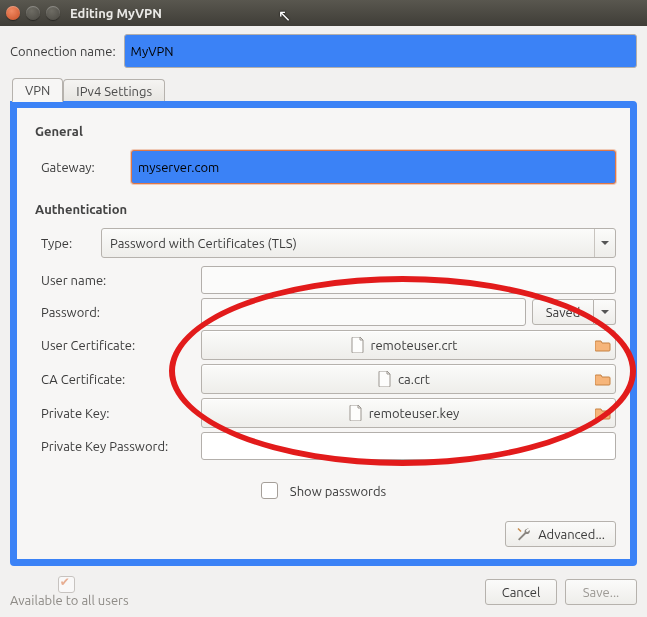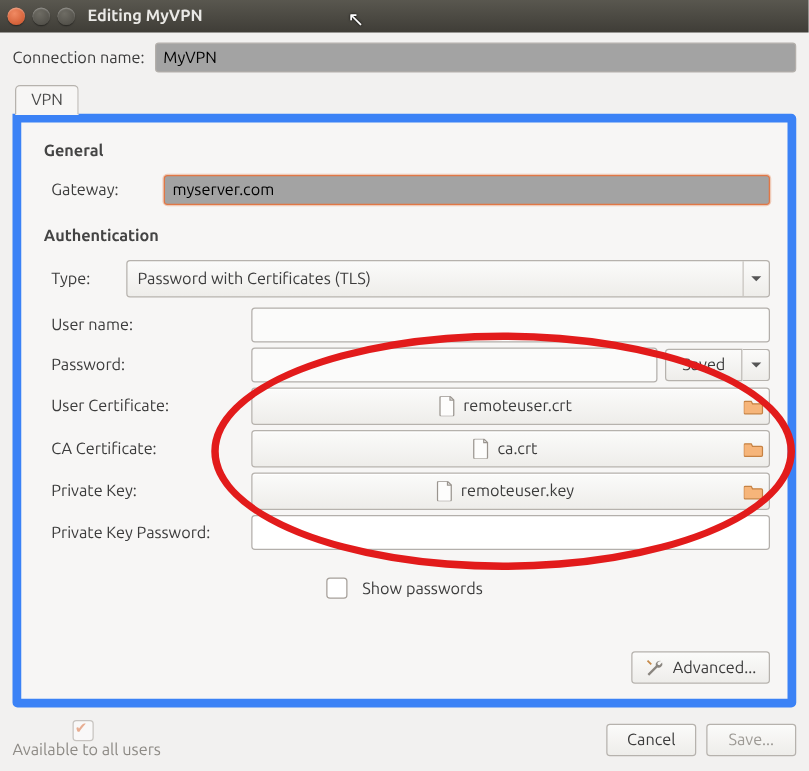--- a/index.html
+++ b/index.html
@@ -8,21 +8,21 @@
   .titlebar{height:26px;background:linear-gradient(#59574f,#3f3d37);display:flex;align-items:center;padding:0 6px;gap:6px;}
   .wbtn{width:14px;height:14px;border-radius:50%;display:inline-block;box-shadow:inset 0 1px 1px rgba(255,255,255,.3),0 1px 1px rgba(0,0,0,.4);}
   .wbtn.close{background:radial-gradient(circle at 40% 35%,#f08a63,#c84f26);}
   .wbtn.other{background:radial-gradient(circle at 40% 35%,#6e6c64,#4a4842);}
   .titlebar .title{color:#eae9e6;font-weight:bold;font-size:13px;margin-left:4px;}
   .cursor{position:absolute;left:278px;top:6px;color:#fff;font-size:16px;pointer-events:none;text-shadow:0 0 2px #000;}
   
   .body{flex:1;display:flex;flex-direction:column;padding:8px 10px 10px 10px;box-sizing:border-box;position:relative;}
   .row{display:flex;align-items:center;margin-bottom:6px;}
   .lbl{white-space:nowrap;}
-  .input-text{flex:1;height:24px;border:1px solid #b3afab;border-radius:3px;background:#a3a3a3;padding:6px 6px;font:inherit;box-sizing:border-box;}
+  .input-text{flex:1;height:24px;border:1px solid #b3afab;border-radius:3px;background:#3b82f6;padding:16px 6px;font:inherit;box-sizing:border-box;}
   .input-text.focused{border:1px solid #e07746;box-shadow:0 0 0 1px rgba(224,119,70,.35);}
   .input-ro{flex:1;height:26px;border:1px solid #b3afab;border-radius:3px;background:#fbfbfa;}
   .check{appearance:none;width:15px;height:15px;border:1px solid #a59f99;border-radius:3px;background:#fff;margin:0 6px 0 0;display:inline-block;vertical-align:middle;position:relative;}
   .check.checked{background:#fff;}
   .check.checked::after{content:"✔";position:absolute;top:-2px;left:1px;font-size:12px;color:#e07746;font-weight:bold;}
   
   .tabs-wrap{margin-top:4px;flex:1;display:flex;flex-direction:column;}
   .tabbar{display:flex;gap:0;align-items:flex-end;margin-bottom:-1px;padding-left:2px;}
   .tab{padding:4px 12px;border:1px solid #b6b2ad;border-bottom:none;border-radius:4px 4px 0 0;background:linear-gradient(#f5f4f2,#e7e5e1);color:#4b4b4b;cursor:pointer;}
   .tab.active{background:#f7f6f5;border-bottom:1px solid #f7f6f5;position:relative;z-index:2;}
@@ -76,20 +76,21 @@
 
     <div class="row">
       <span class="lbl" style="margin-right:8px;">Connection name:</span>
       <input class="input-text" type="text" value="MyVPN" style="">
     </div>
 
 
     <div class="tabs-wrap">
       <div class="tabbar">
         <div class="tab active">VPN</div>
+        <div class="tab">IPv4 Settings</div>
       </div>
       <div class="tabpane">
 
         <div class="section-title">General</div>
         <div class="form-row" style="margin-left:10px;">
           <span class="flabel">Gateway:</span>
           <input class="input-text focused" type="text" value="myserver.com" style="">
         </div>
 
         <div class="section-title" style="margin-top:14px;">Authentication</div>

